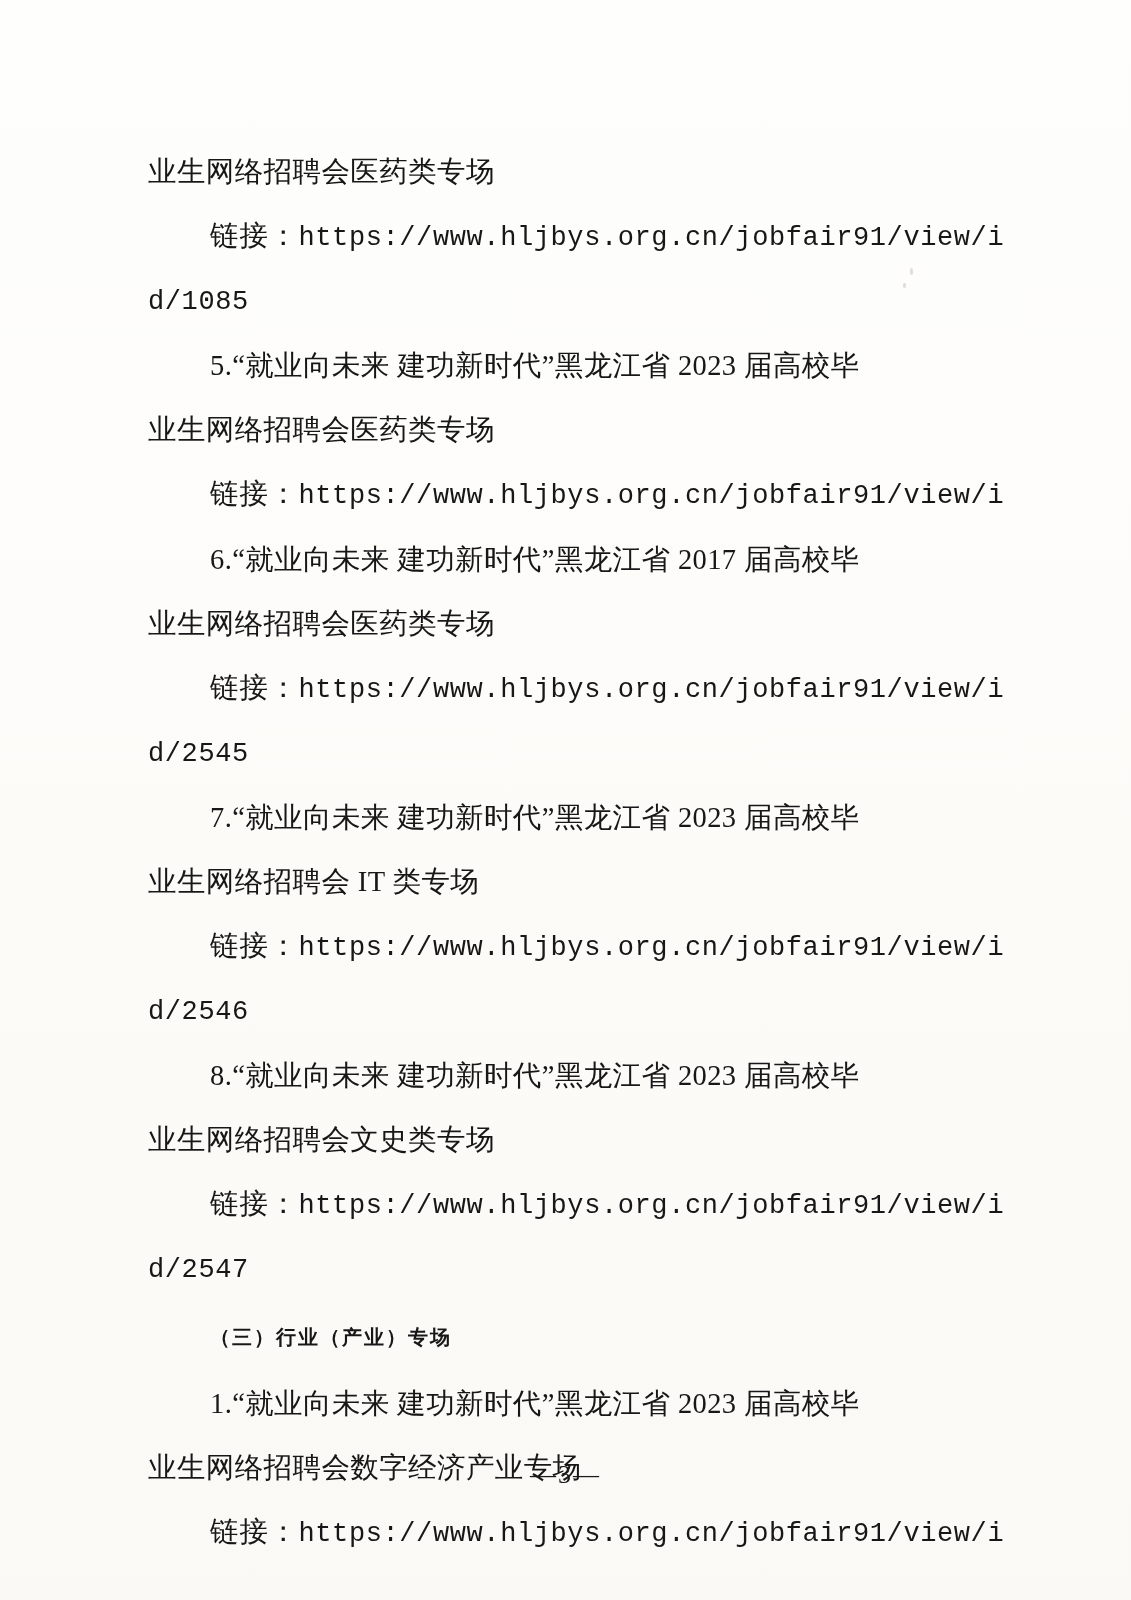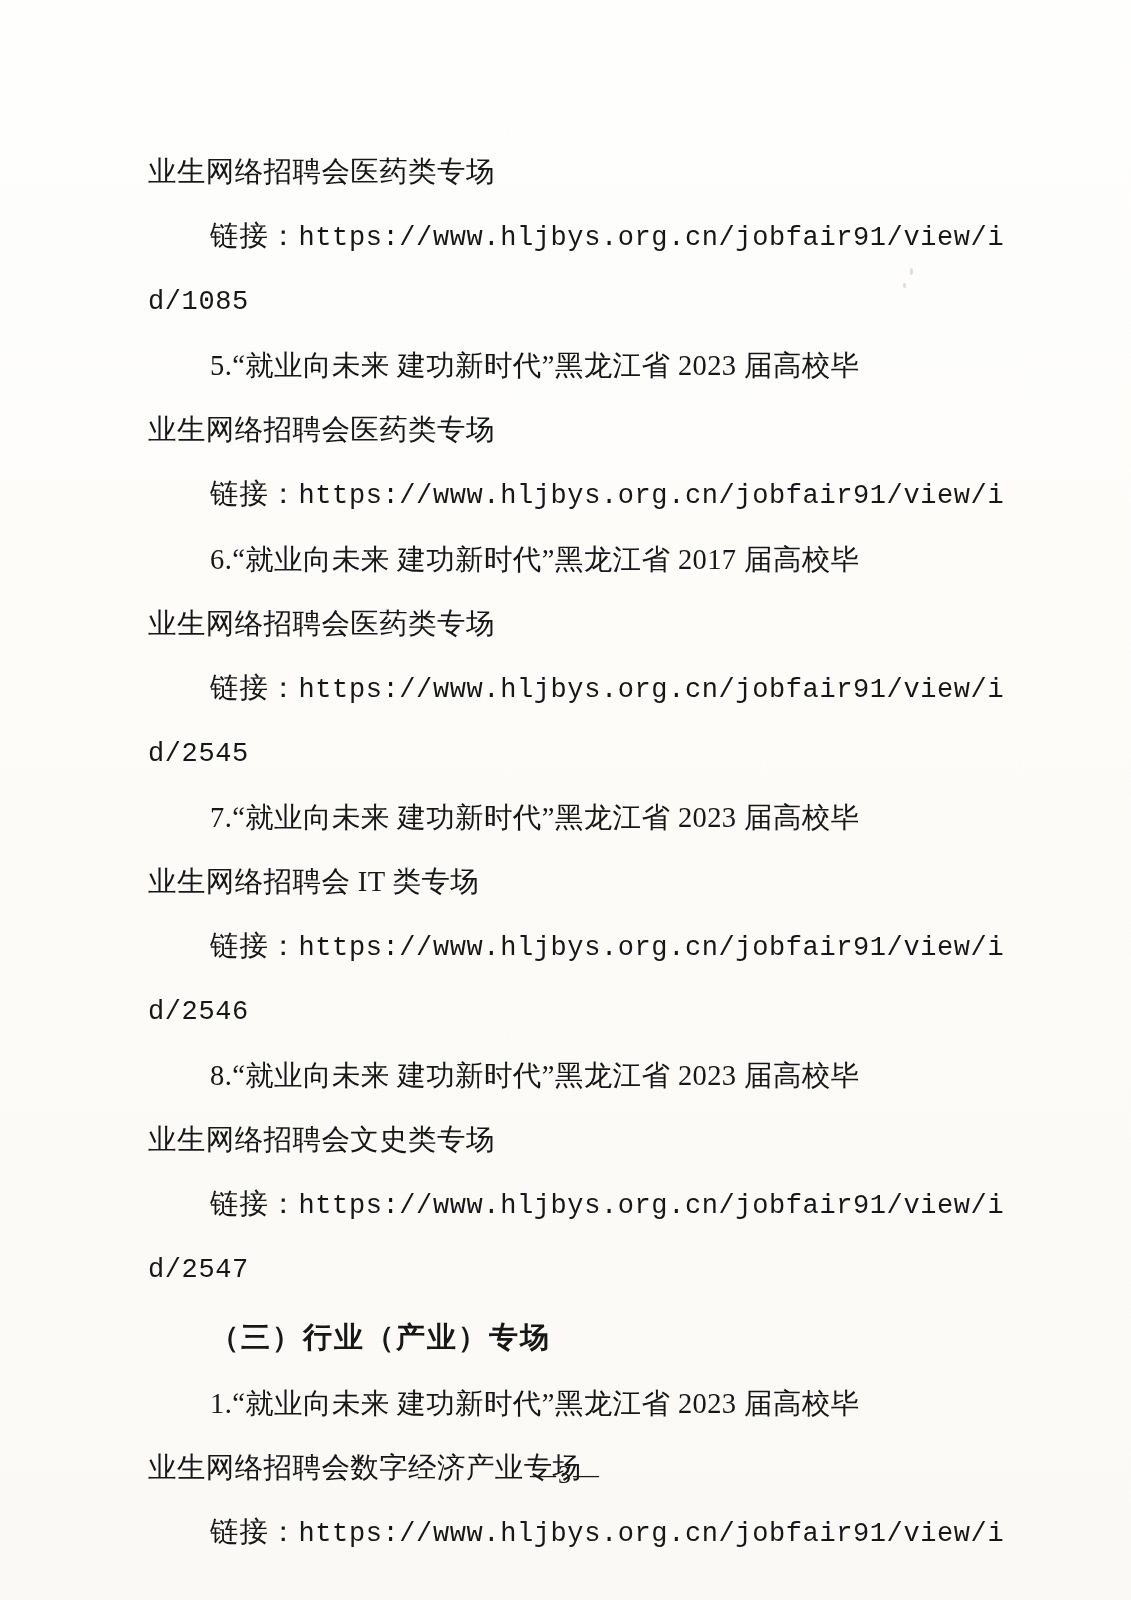--- a/index.html
+++ b/index.html
@@ -43,21 +43,21 @@
     font-family: "Liberation Mono", monospace;
     font-size: 27px;
     letter-spacing: 0.6px;
   }
   .mono-lead {
     font-family: "Liberation Serif", serif;
     font-size: 28.5px;
     letter-spacing: 1px;
   }
   .heading {
-    font-size: 29px;
+    font-size: 20px;
     font-weight: bold;
     letter-spacing: 2px;
     padding-left: 62px;
     line-height: 70px;
   }
   .footer {
     position: absolute;
     left: 0;
     top: 1460px;
     width: 1131px;

